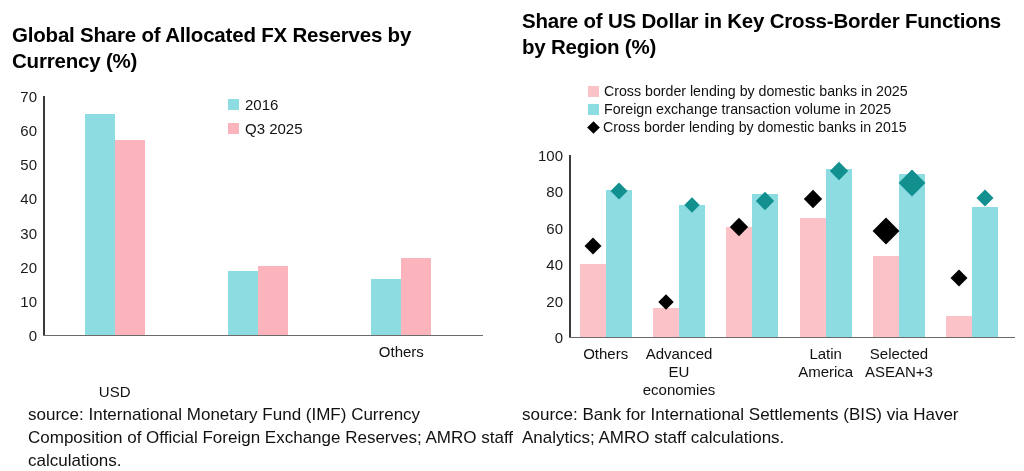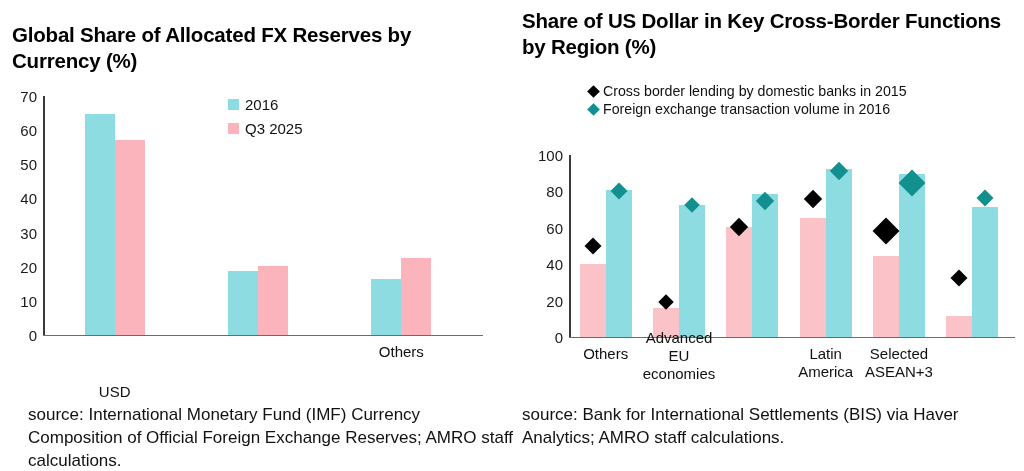--- a/index.html
+++ b/index.html
@@ -162,26 +162,30 @@
 
     <div class="source-note" id="source-left">source: International Monetary Fund (IMF) Currency Composition of Official Foreign Exchange Reserves; AMRO staff calculations.</div>
   </div>
 
   <div class="panel">
 
     <div class="chart-title" id="title-right">Share of US Dollar in Key Cross-Border Functions by Region (%)</div>
 
     <div class="legend-right" id="legend-right">
         <div class="legend-row">
+          <span class="swatch" style="background: rgb(251, 195, 200);"></span>
+          <span>Cross border lending by domestic banks in 2025</span>
+        </div>
+        <div class="legend-row">
+          <span class="swatch" style="background: rgb(141, 220, 226);"></span>
+          <span>Foreign exchange transaction volume in 2025</span>
+        </div>
+        <div class="legend-row">
           <span class="dia" style="background: rgb(0, 0, 0);"></span>
           <span>Cross border lending by domestic banks in 2015</span>
-        </div>
-        <div class="legend-row">
-          <span class="dia" style="background: rgb(17, 144, 143);"></span>
-          <span>Foreign exchange transaction volume in 2016</span>
         </div>
       </div>
 
     <div class="plot-wrap" id="plot-right" style="left: 57px; top: 155px; width: 440px; height: 182px;">
         <div class="axis-line-y" style="left: 0px; top: 0px; height: 182px;"></div>
         <div class="axis-line-x" style="left: 0px; top: 182px; width: 446px;"></div>
         <div class="ytick" style="top: 182px; left: -46px; width: 40px;">0</div>
         <div class="ytick" style="top: 145.6px; left: -46px; width: 40px;">20</div>
         <div class="ytick" style="top: 109.2px; left: -46px; width: 40px;">40</div>
         <div class="ytick" style="top: 72.8px; left: -46px; width: 40px;">60</div>
@@ -189,21 +193,21 @@
         <div class="ytick" style="top: 0px; left: -46px; width: 40px;">100</div>
         <div class="bar" style="left: 10.6667px; width: 26px; height: 72.8px; background: rgb(251, 195, 200);"></div>
         <div class="bar" style="left: 36.6667px; width: 26px; height: 147.42px; background: rgb(141, 220, 226);"></div>
         <div class="marker-diamond" style="width: 12px; height: 12px; background: rgb(0, 0, 0); left: 23.6667px; bottom: 91px;"></div>
         <div class="marker-diamond" style="width: 12px; height: 12px; background: rgb(17, 144, 143); left: 49.6667px; bottom: 145.6px;"></div>
         <div class="xlabel" style="left: 0px; width: 73.3333px; top: 190px;">Others</div>
         <div class="bar" style="left: 84px; width: 26px; height: 29.12px; background: rgb(251, 195, 200);"></div>
         <div class="bar" style="left: 110px; width: 26px; height: 131.95px; background: rgb(141, 220, 226);"></div>
         <div class="marker-diamond" style="width: 11px; height: 11px; background: rgb(0, 0, 0); left: 97px; bottom: 35.49px;"></div>
         <div class="marker-diamond" style="width: 11px; height: 11px; background: rgb(17, 144, 143); left: 123px; bottom: 131.95px;"></div>
-        <div class="xlabel" style="left: 73.3333px; width: 73.3333px; top: 174px; text-align: center;">Advanced EU economies</div>
+        <div class="xlabel" style="left: 73.3333px; width: 73.3333px; top: 190px; text-align: center;">Advanced EU economies</div>
         <div class="bar" style="left: 157.333px; width: 26px; height: 110.11px; background: rgb(251, 195, 200);"></div>
         <div class="bar" style="left: 183.333px; width: 26px; height: 142.87px; background: rgb(141, 220, 226);"></div>
         <div class="marker-diamond" style="width: 13px; height: 13px; background: rgb(0, 0, 0); left: 170.333px; bottom: 110.11px;"></div>
         <div class="marker-diamond" style="width: 13px; height: 13px; background: rgb(17, 144, 143); left: 196.333px; bottom: 135.59px;"></div>
         <div class="bar" style="left: 230.667px; width: 26px; height: 119.21px; background: rgb(251, 195, 200);"></div>
         <div class="bar" style="left: 256.667px; width: 26px; height: 168.35px; background: rgb(141, 220, 226);"></div>
         <div class="marker-diamond" style="width: 13px; height: 13px; background: rgb(0, 0, 0); left: 243.667px; bottom: 138.32px;"></div>
         <div class="marker-diamond" style="width: 13px; height: 13px; background: rgb(17, 144, 143); left: 269.667px; bottom: 165.62px;"></div>
         <div class="xlabel" style="left: 220px; width: 73.3333px; top: 190px;">Latin America</div>
         <div class="bar" style="left: 304px; width: 26px; height: 80.99px; background: rgb(251, 195, 200);"></div>

